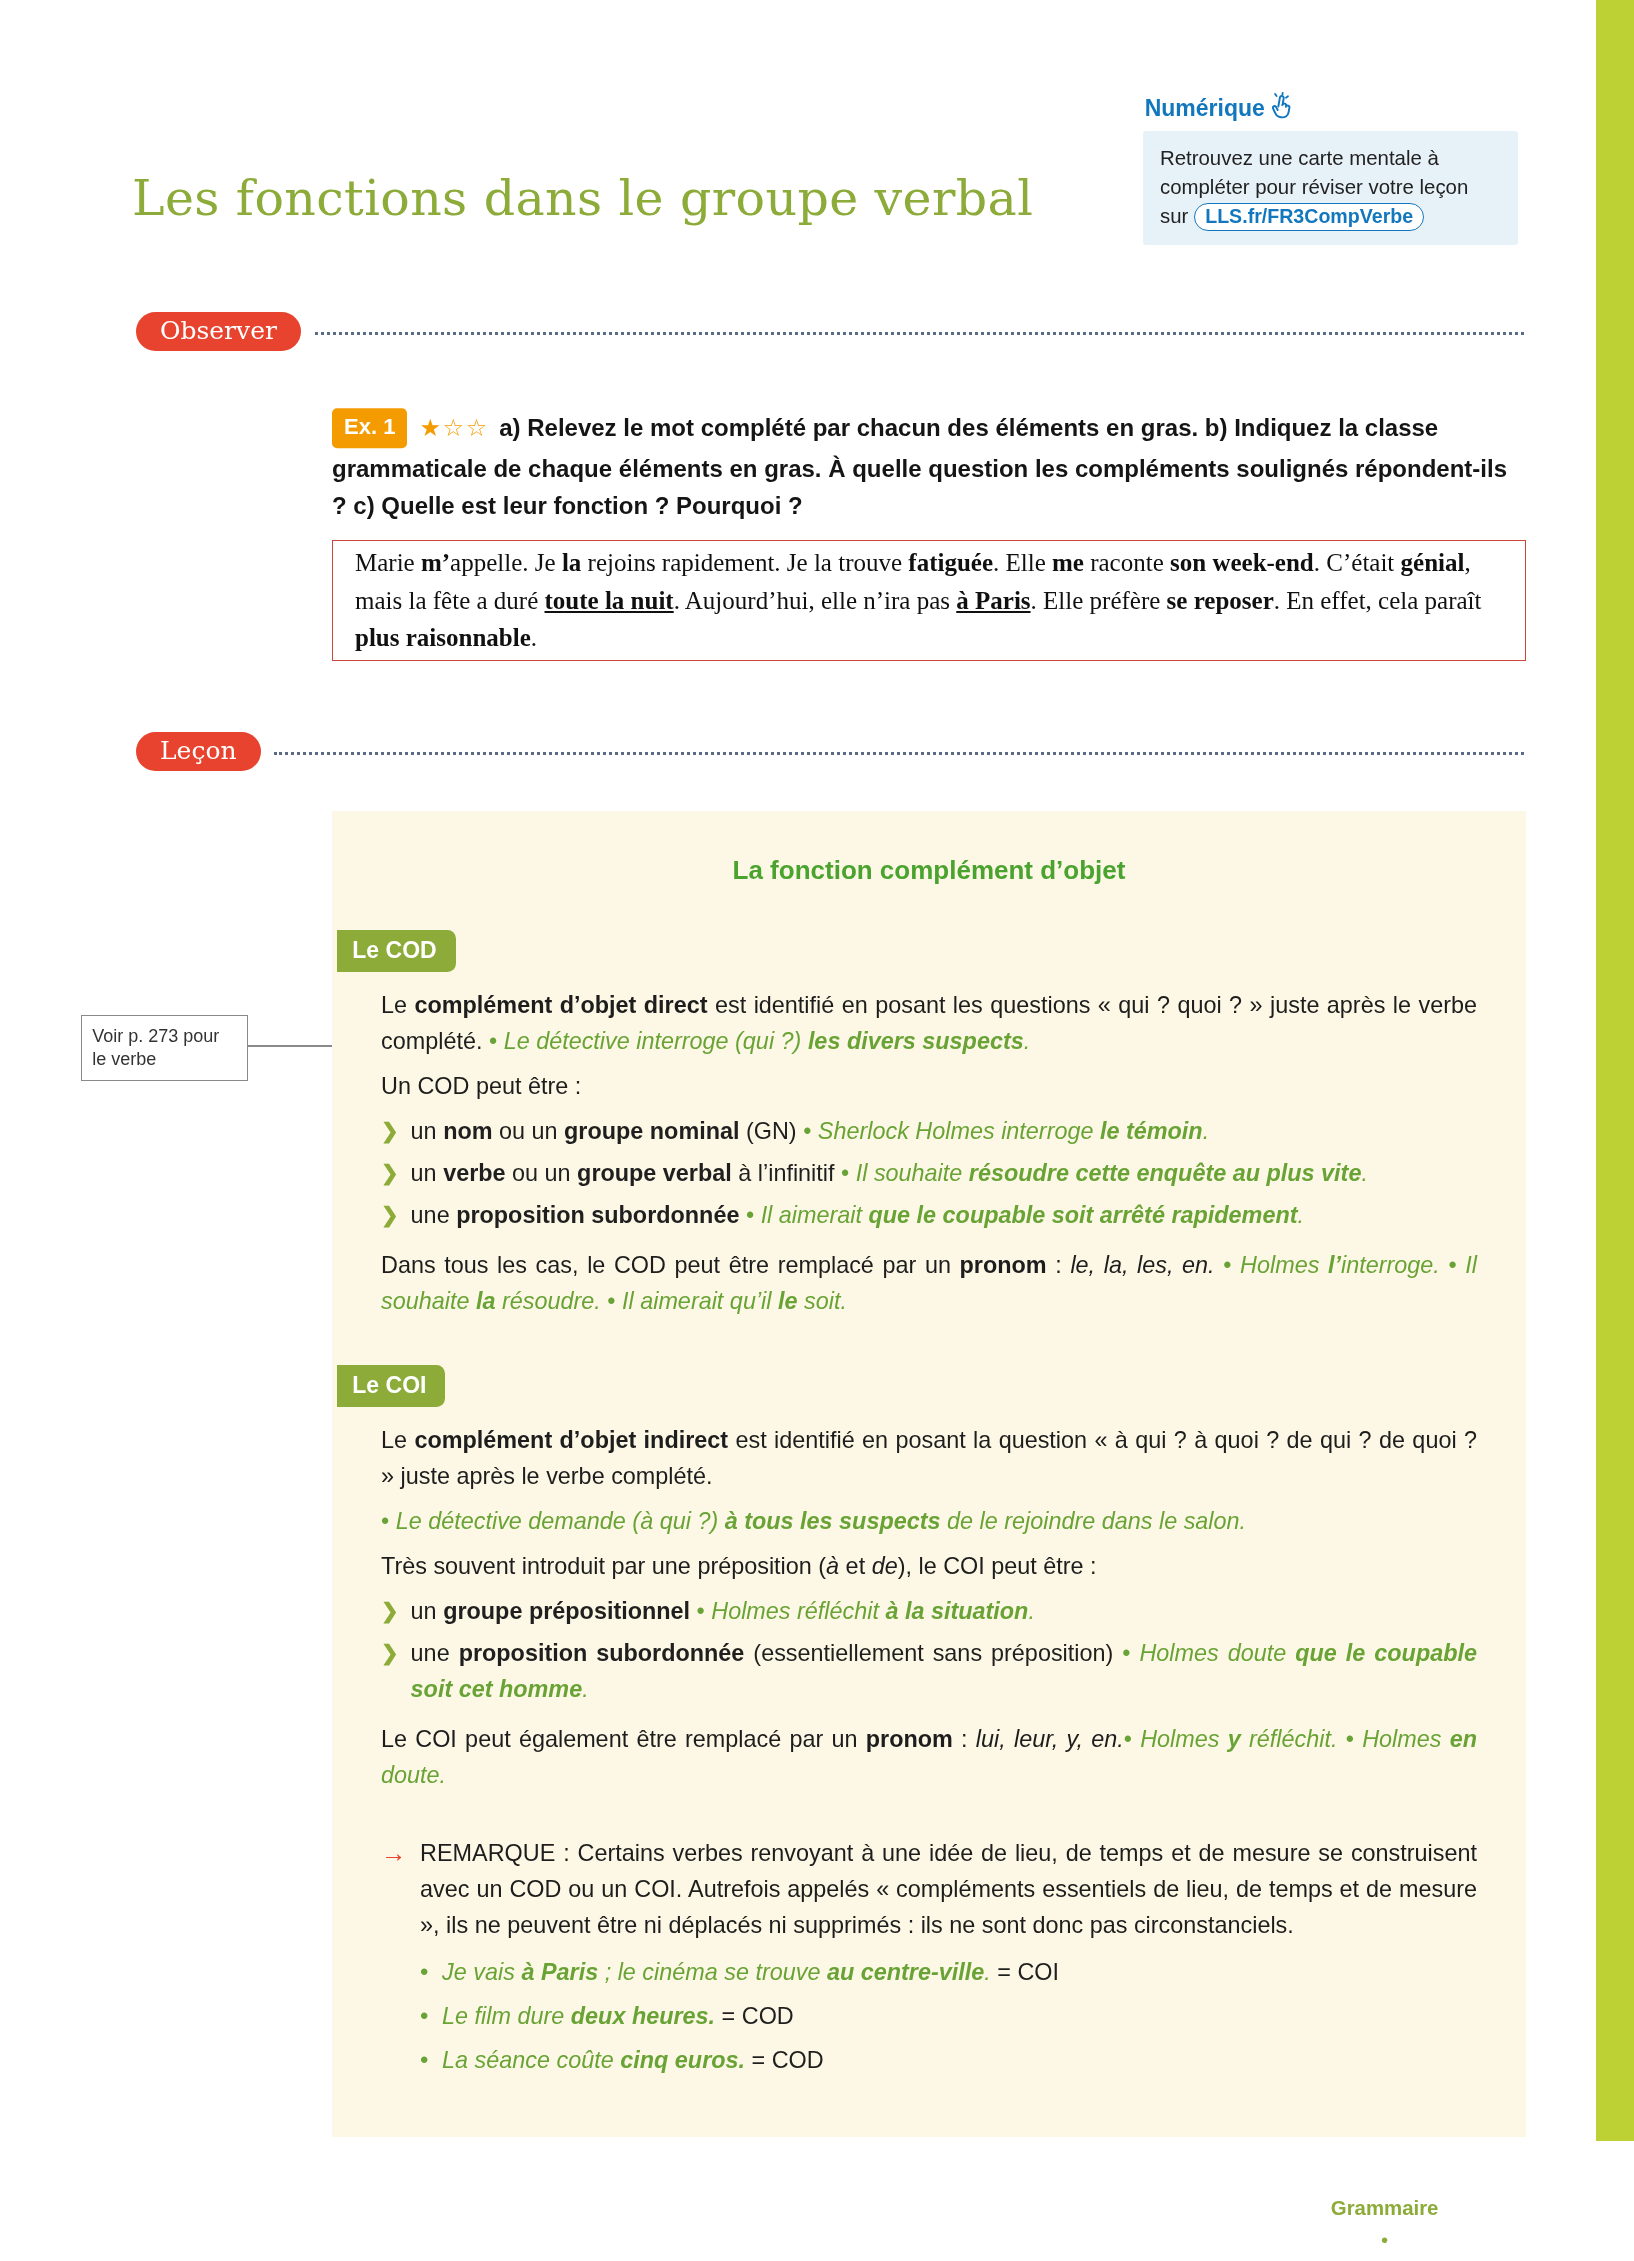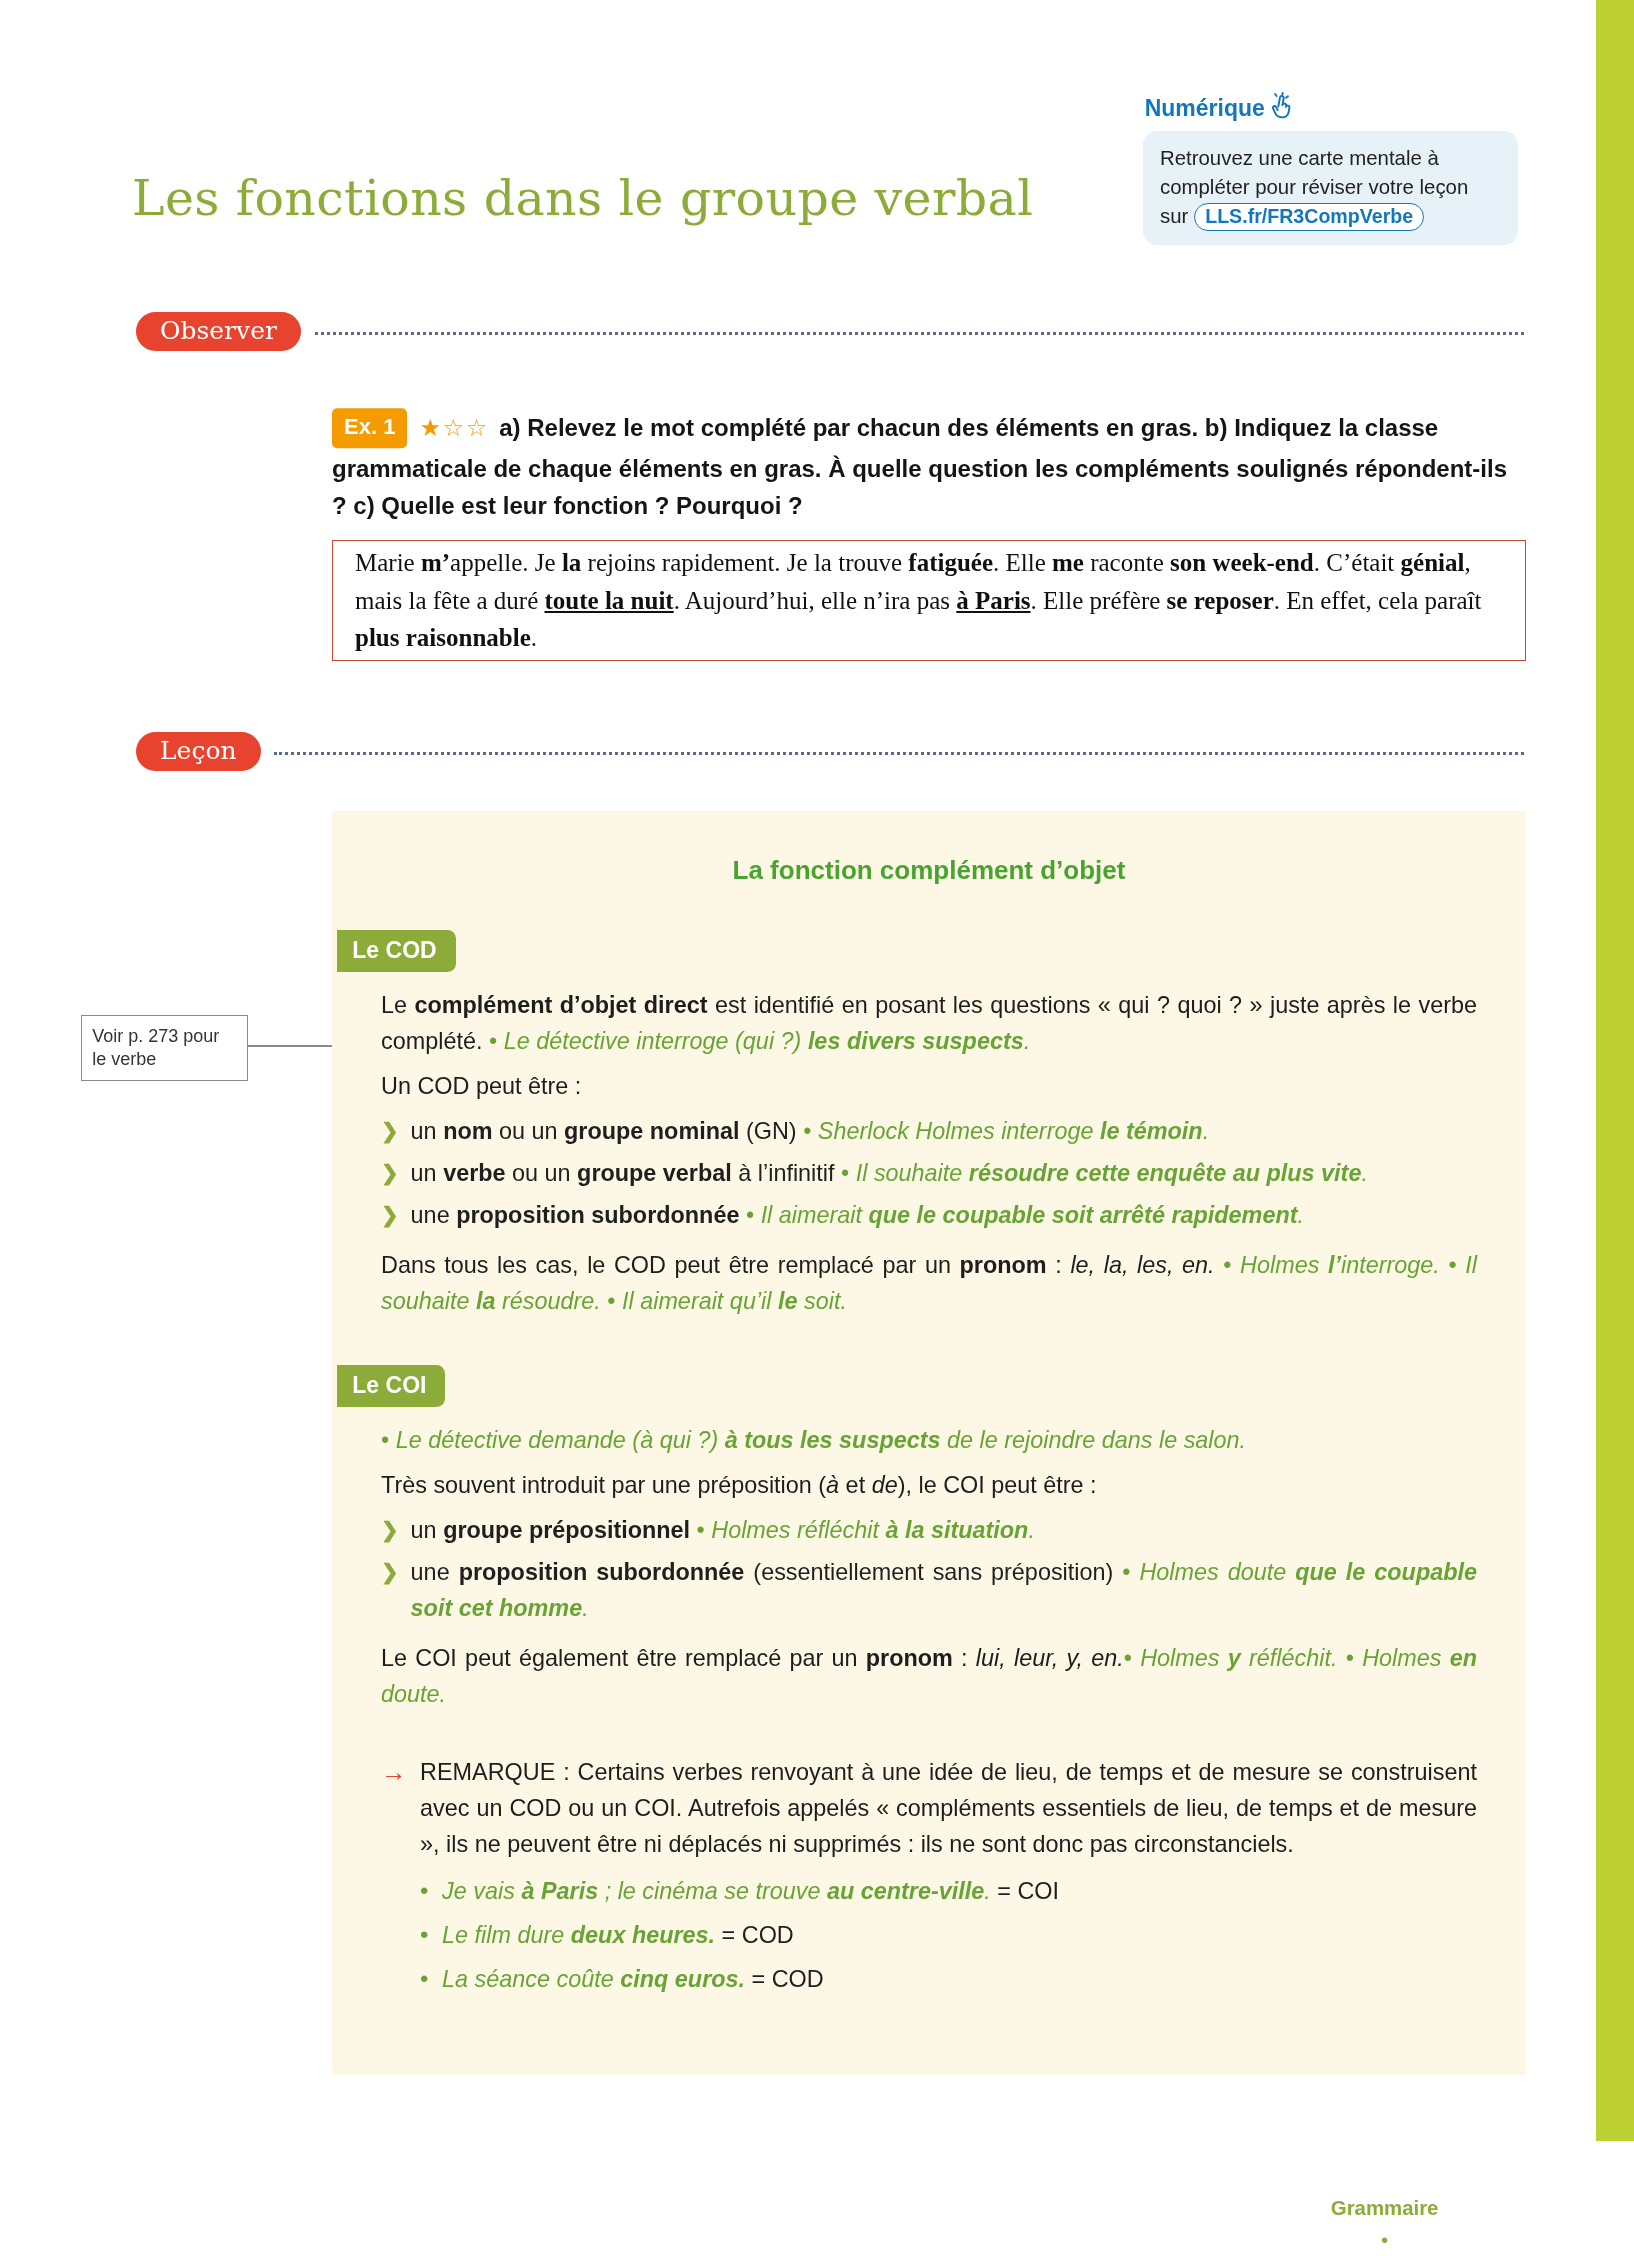--- a/index.html
+++ b/index.html
@@ -34,21 +34,21 @@
     font-weight:normal;font-size:49px;color:var(--green);
     letter-spacing:0.4px;
   }
 
   
   .numerique{position:absolute;left:1143px;top:92px;width:375px;}
   .num-label-row{display:flex;align-items:center;gap:2px;margin:0 0 6.8px 1.7px;}
   .num-label{color:var(--blue);font-weight:bold;font-size:23px;}
   .hand-icon{display:inline-block;transform:rotate(10deg);}
   .num-box{
-    background:#e7f1f8;border-radius:14px;padding:13.6px 17px;
+    background:#e7f1f8;border-radius:3px;padding:13.6px 17px;
     font-size:20.4px;line-height:1.42;color:#222;
   }
   .pill-link{
     display:inline-block;background:#fff;border:1.7px solid var(--blue);
     border-radius:15.3px;color:var(--blue);font-weight:bold;
     padding:0 10.2px;font-size:19.6px;line-height:25.5px;text-decoration:none;
     white-space:nowrap;
   }
 
   
@@ -206,20 +206,21 @@
           <span class="li-text"><span>un </span><span class="b">verbe</span><span> ou un </span><span class="b">groupe verbal</span><span> à l’infinitif </span><span class="g">• </span><span class="i g">Il souhaite </span><span class="b i g">résoudre cette enquête au plus vite</span><span class="i g">.</span></span>
         </li>
       <li>
           <span class="chev">❯</span>
           <span class="li-text"><span>une </span><span class="b">proposition subordonnée</span><span> </span><span class="g">• </span><span class="i g">Il aimerait </span><span class="b i g">que le coupable soit arrêté rapidement</span><span class="i g">.</span></span>
         </li>
     </ul>
     <p class="body just"><span>Dans tous les cas, le COD peut être remplacé par un </span><span class="b">pronom</span><span> : </span><span class="i">le, la, les, en.</span><span> </span><span class="g">• </span><span class="i g">Holmes </span><span class="b i g">l’</span><span class="i g">interroge. </span><span class="g">• </span><span class="i g">Il souhaite </span><span class="b i g">la</span><span class="i g"> résoudre. </span><span class="g">• </span><span class="i g">Il aimerait qu’il </span><span class="b i g">le</span><span class="i g"> soit.</span></p>
 
     <div class="sub-badge coi-gap">Le COI</div>
+    <p class="body just"><span>Le </span><span class="b">complément d’objet indirect</span><span> est identifié en posant la question « à qui ? à quoi ? de qui ? de quoi ? » juste après le verbe complété.</span></p>
     <p class="body"><span class="g">• </span><span class="i g">Le détective demande (à qui ?) </span><span class="b i g">à tous les suspects</span><span class="i g"> de le rejoindre dans le salon.</span></p>
     <p class="body"><span>Très souvent introduit par une préposition (</span><span class="i">à</span><span> et </span><span class="i">de</span><span>), le COI peut être :</span></p>
     <ul class="chevron-list">
       <li>
           <span class="chev">❯</span>
           <span class="li-text just"><span>un </span><span class="b">groupe prépositionnel</span><span> </span><span class="g">• </span><span class="i g">Holmes réfléchit </span><span class="b i g">à la situation</span><span class="i g">.</span></span>
         </li>
       <li>
           <span class="chev">❯</span>
           <span class="li-text just"><span>une </span><span class="b">proposition subordonnée</span><span> (essentiellement sans préposition) </span><span class="g">• </span><span class="i g">Holmes doute </span><span class="b i g">que le coupable soit cet homme</span><span class="i g">.</span></span>

